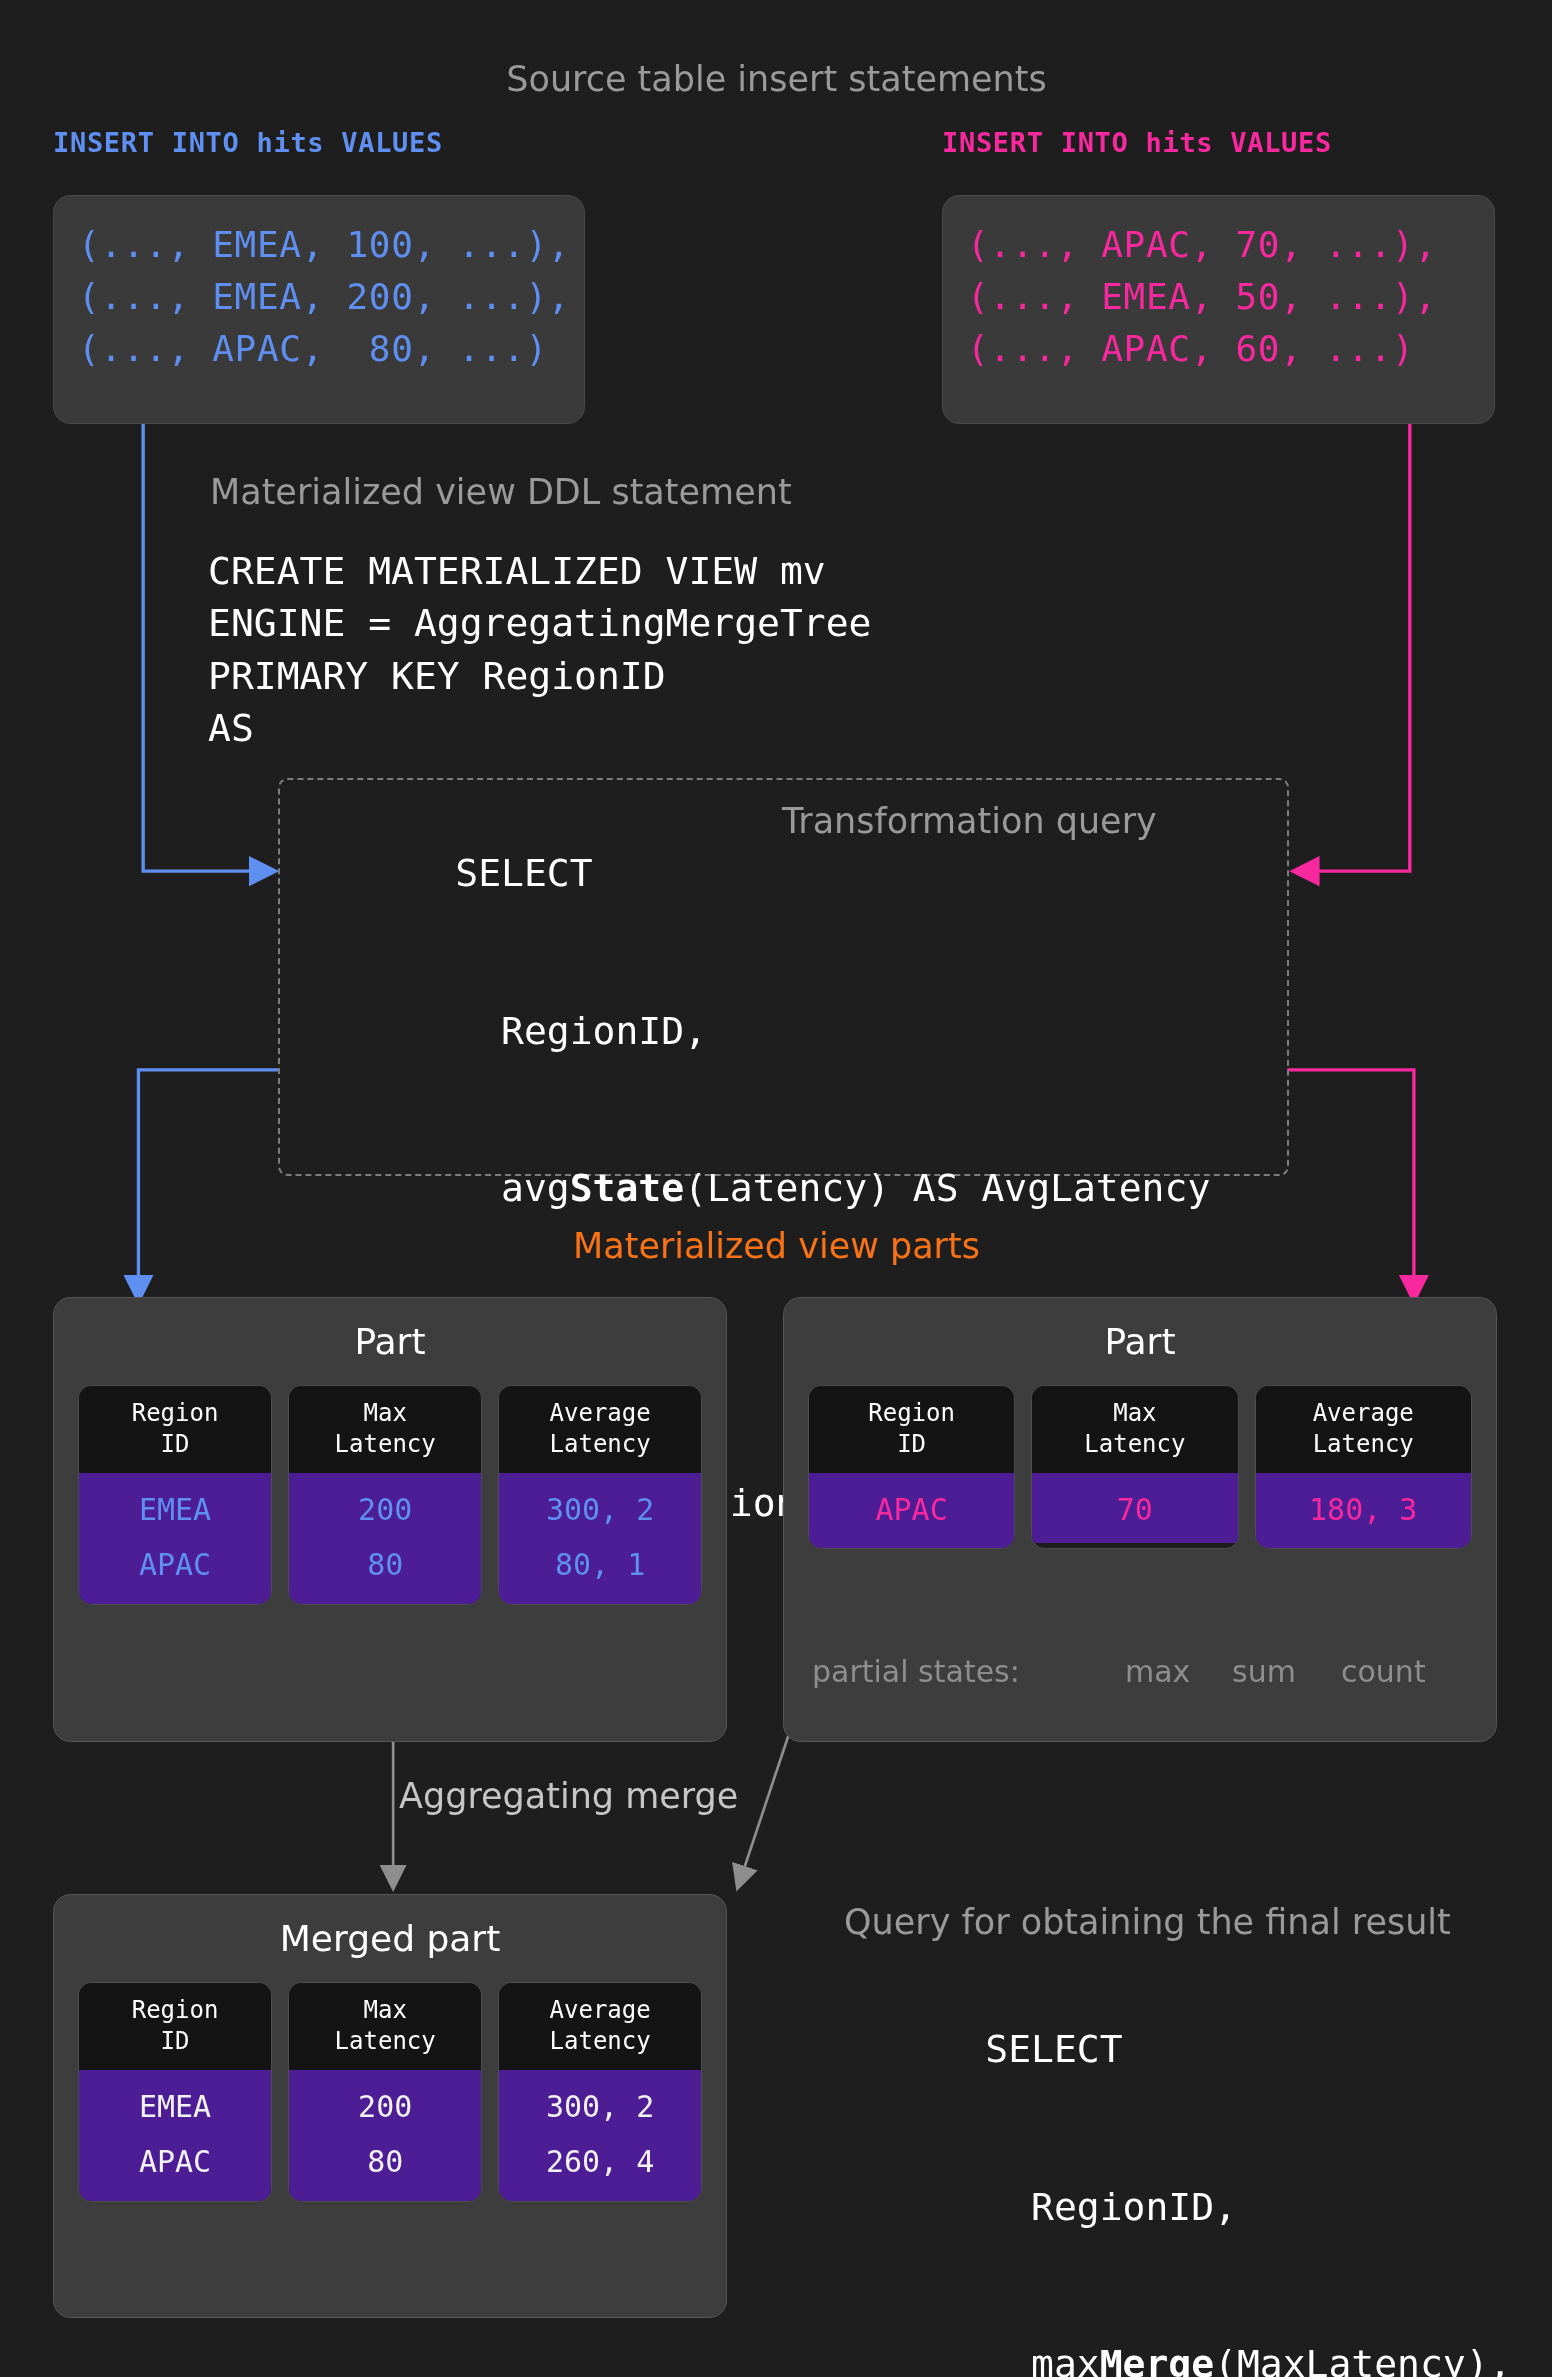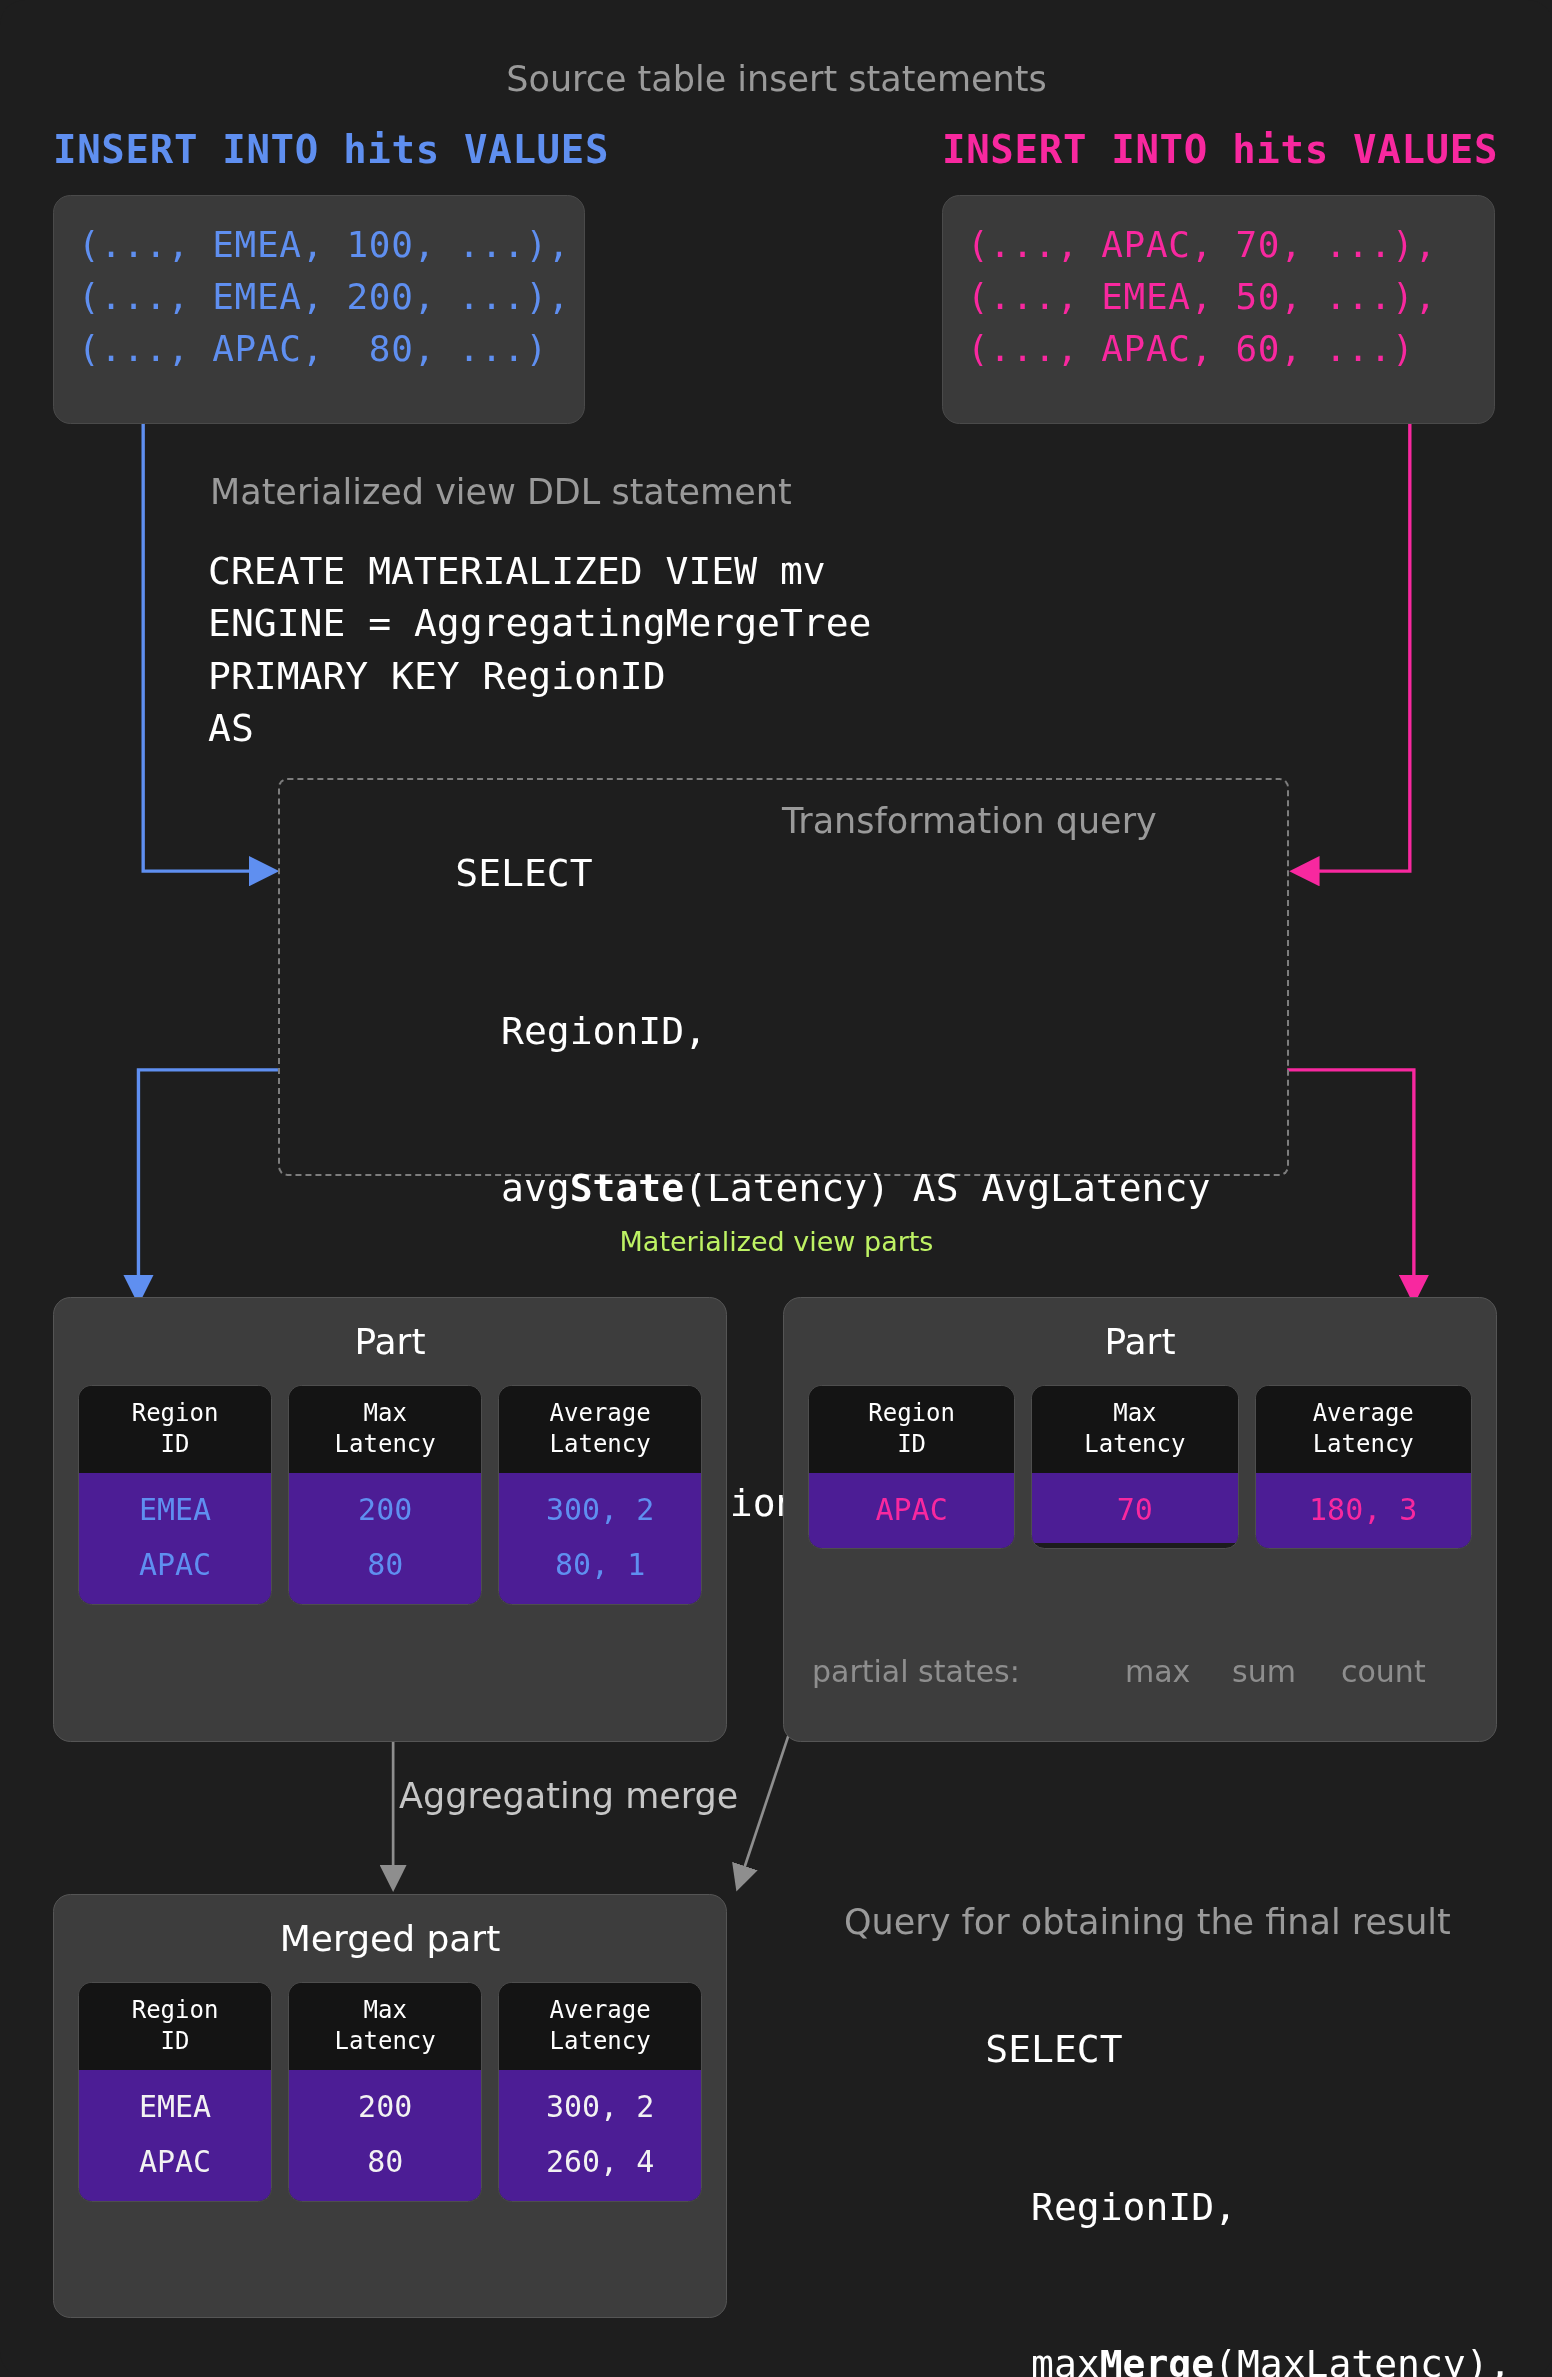--- a/index.html
+++ b/index.html
@@ -24,28 +24,28 @@
   }
   .abs { position: absolute; }
 
   
   .caption-grey {
     color: #9a9a9a;
     font-size: 35px;
     white-space: pre;
   }
   .caption-white {
-    color: #bef264;
+    color: #f97316;
+    font-size: 35px;
+    white-space: pre;
+  }
+
+  
+  .insert-head {
     font-size: 27px;
-    white-space: pre;
-  }
-
-  
-  .insert-head {
-    font-size: 39px;
     font-weight: 600;
     white-space: pre;
     letter-spacing: 0.7px;
   }
   .blue  { color: #5f8ff0; }
   .pink  { color: #f8289f; }
 
   
   .insert-box {
     background: #3a3a3a;

